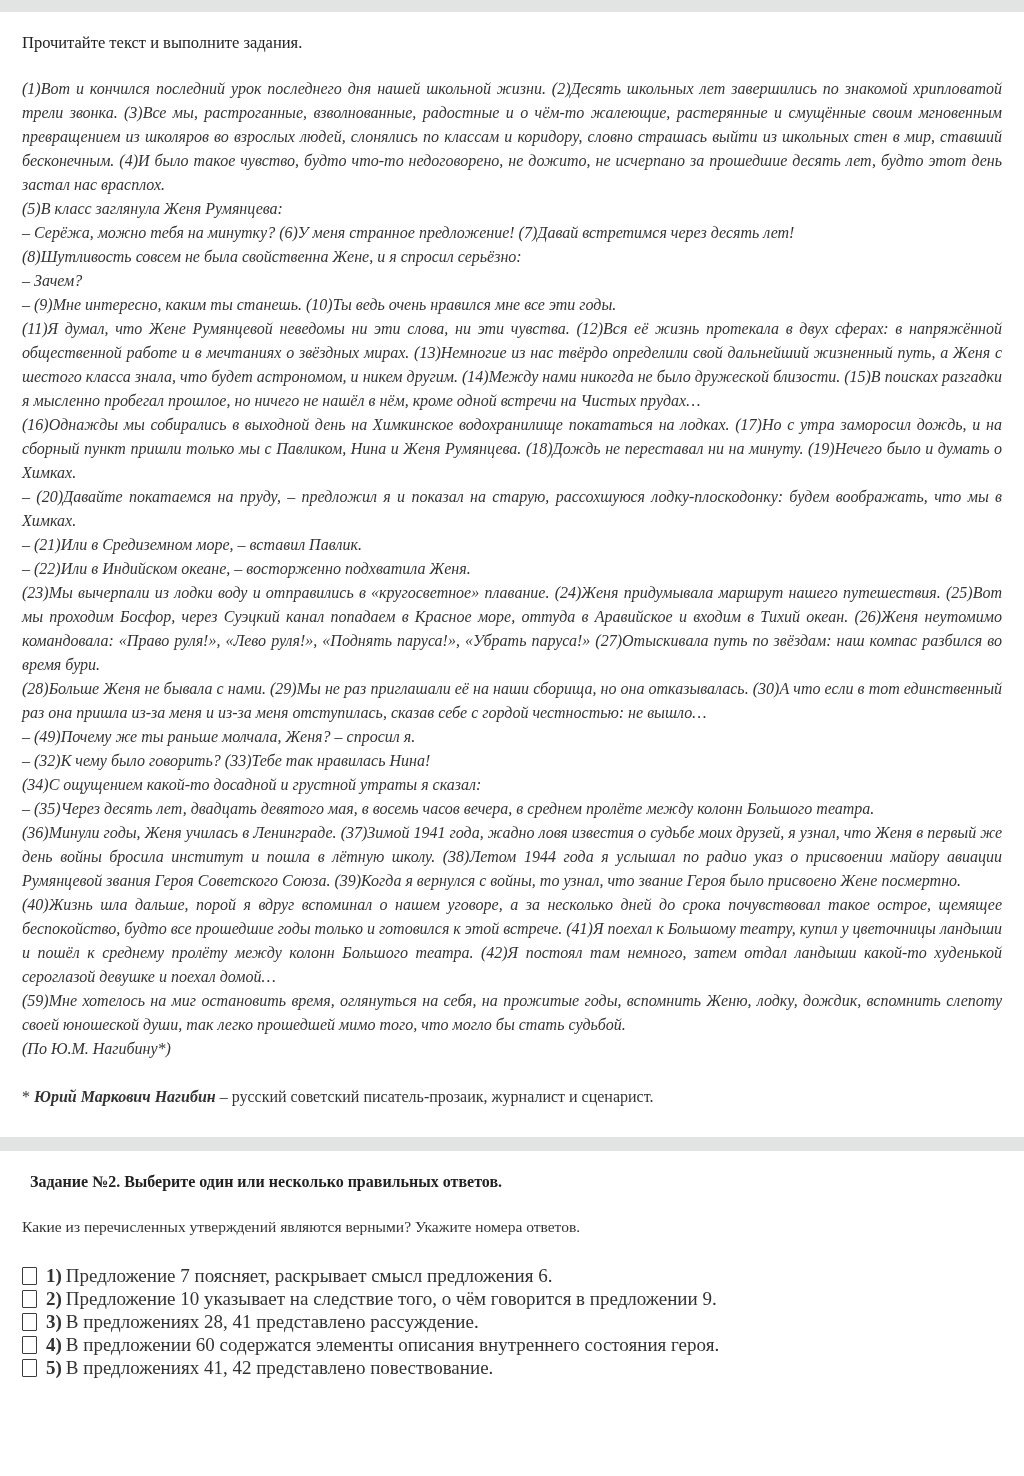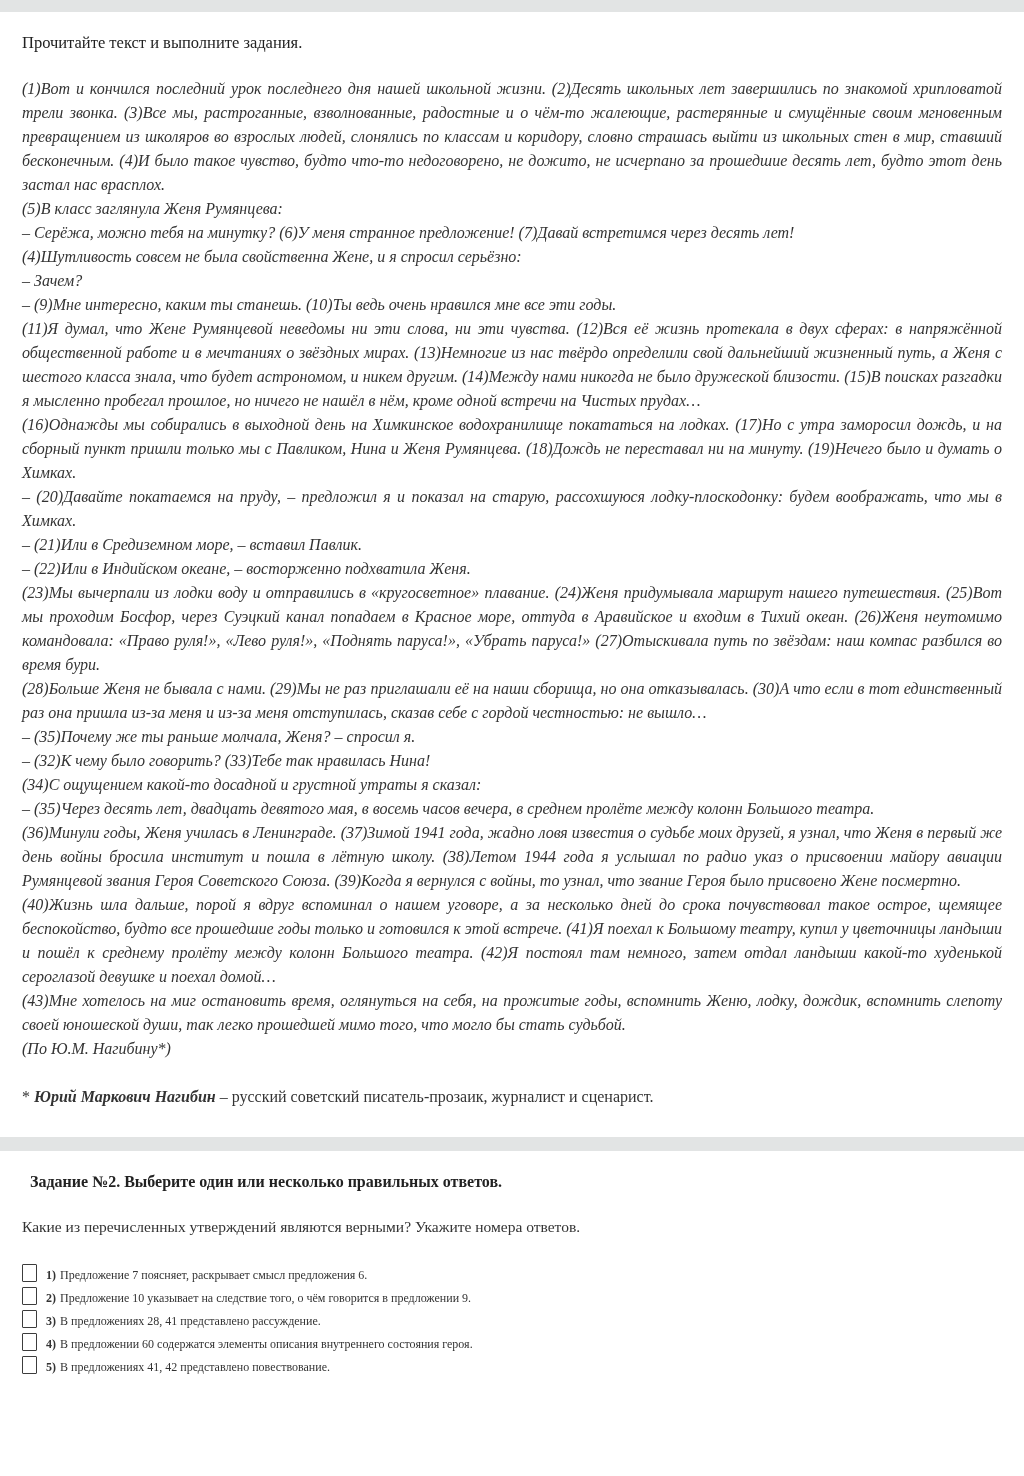--- a/index.html
+++ b/index.html
@@ -59,21 +59,21 @@
   }
   .task-question {
     font-size: 15.5px;
     line-height: 22px;
     margin: 24px 0 0 0;
   }
   .options {
     margin-top: 26px;
   }
   .option {
-    font-size: 12px;
+    font-size: 19px;
     line-height: 23px;
     white-space: normal;
   }
   .checkbox {
     display: inline-block;
     width: 13px;
     height: 16px;
     border: 1.5px solid #3c3c3c;
     border-radius: 1px;
     background: #ffffff;
@@ -90,37 +90,37 @@
 <body>
 
 <div class="band top"></div>
 
 <div class="section">
   <div class="page-title">Прочитайте текст и выполните задания.</div>
   <div class="passage" id="passage">
       <div class="para">(1)Вот и кончился последний урок последнего дня нашей школьной жизни. (2)Десять школьных лет завершились по знакомой хрипловатой трели звонка. (3)Все мы, растроганные, взволнованные, радостные и о чём-то жалеющие, растерянные и смущённые своим мгновенным превращением из школяров во взрослых людей, слонялись по классам и коридору, словно страшась выйти из школьных стен в мир, ставший бесконечным. (4)И было такое чувство, будто что-то недоговорено, не дожито, не исчерпано за прошедшие десять лет, будто этот день застал нас врасплох.</div>
       <div class="para">(5)В класс заглянула Женя Румянцева:</div>
       <div class="para">– Серёжа, можно тебя на минутку? (6)У меня странное предложение! (7)Давай встретимся через десять лет!</div>
-      <div class="para">(4)Шутливость совсем не была свойственна Жене, и я спросил серьёзно:</div>
+      <div class="para">(8)Шутливость совсем не была свойственна Жене, и я спросил серьёзно:</div>
       <div class="para">– Зачем?</div>
       <div class="para">– (9)Мне интересно, каким ты станешь. (10)Ты ведь очень нравился мне все эти годы.</div>
       <div class="para">(11)Я думал, что Жене Румянцевой неведомы ни эти слова, ни эти чувства. (12)Вся её жизнь протекала в двух сферах: в напряжённой общественной работе и в мечтаниях о звёздных мирах. (13)Немногие из нас твёрдо определили свой дальнейший жизненный путь, а Женя с шестого класса знала, что будет астрономом, и никем другим. (14)Между нами никогда не было дружеской близости. (15)В поисках разгадки я мысленно пробегал прошлое, но ничего не нашёл в нём, кроме одной встречи на Чистых прудах…</div>
       <div class="para">(16)Однажды мы собирались в выходной день на Химкинское водохранилище покататься на лодках. (17)Но с утра заморосил дождь, и на сборный пункт пришли только мы с Павликом, Нина и Женя Румянцева. (18)Дождь не переставал ни на минуту. (19)Нечего было и думать о Химках.</div>
       <div class="para">– (20)Давайте покатаемся на пруду, – предложил я и показал на старую, рассохшуюся лодку-плоскодонку: будем воображать, что мы в Химках.</div>
       <div class="para">– (21)Или в Средиземном море, – вставил Павлик.</div>
       <div class="para">– (22)Или в Индийском океане, – восторженно подхватила Женя.</div>
       <div class="para">(23)Мы вычерпали из лодки воду и отправились в «кругосветное» плавание. (24)Женя придумывала маршрут нашего путешествия. (25)Вот мы проходим Босфор, через Суэцкий канал попадаем в Красное море, оттуда в Аравийское и входим в Тихий океан. (26)Женя неутомимо командовала: «Право руля!», «Лево руля!», «Поднять паруса!», «Убрать паруса!» (27)Отыскивала путь по звёздам: наш компас разбился во время бури.</div>
       <div class="para">(28)Больше Женя не бывала с нами. (29)Мы не раз приглашали её на наши сборища, но она отказывалась. (30)А что если в тот единственный раз она пришла из-за меня и из-за меня отступилась, сказав себе с гордой честностью: не вышло…</div>
-      <div class="para">– (35)Почему же ты раньше молчала, Женя? – спросил я.</div>
+      <div class="para">– (49)Почему же ты раньше молчала, Женя? – спросил я.</div>
       <div class="para">– (32)К чему было говорить? (33)Тебе так нравилась Нина!</div>
       <div class="para">(34)С ощущением какой-то досадной и грустной утраты я сказал:</div>
       <div class="para">– (35)Через десять лет, двадцать девятого мая, в восемь часов вечера, в среднем пролёте между колонн Большого театра.</div>
       <div class="para">(36)Минули годы, Женя училась в Ленинграде. (37)Зимой 1941 года, жадно ловя известия о судьбе моих друзей, я узнал, что Женя в первый же день войны бросила институт и пошла в лётную школу. (38)Летом 1944 года я услышал по радио указ о присвоении майору авиации Румянцевой звания Героя Советского Союза. (39)Когда я вернулся с войны, то узнал, что звание Героя было присвоено Жене посмертно.</div>
       <div class="para">(40)Жизнь шла дальше, порой я вдруг вспоминал о нашем уговоре, а за несколько дней до срока почувствовал такое острое, щемящее беспокойство, будто все прошедшие годы только и готовился к этой встрече. (41)Я поехал к Большому театру, купил у цветочницы ландыши и пошёл к среднему пролёту между колонн Большого театра. (42)Я постоял там немного, затем отдал ландыши какой-то худенькой сероглазой девушке и поехал домой…</div>
-      <div class="para">(43)Мне хотелось на миг остановить время, оглянуться на себя, на прожитые годы, вспомнить Женю, лодку, дождик, вспомнить слепоту своей юношеской души, так легко прошедшей мимо того, что могло бы стать судьбой.</div>
+      <div class="para">(59)Мне хотелось на миг остановить время, оглянуться на себя, на прожитые годы, вспомнить Женю, лодку, дождик, вспомнить слепоту своей юношеской души, так легко прошедшей мимо того, что могло бы стать судьбой.</div>
       <div class="para">(По Ю.М. Нагибину*)</div>
     </div>
   <div class="footnote"><span>* </span><span class="author">Юрий Маркович Нагибин</span><span> – русский советский писатель-прозаик, журналист и сценарист.</span></div>
 </div>
 
 <div class="band divider"></div>
 
 <div class="section">
   <div class="task-title">Задание №2. Выберите один или несколько правильных ответов.</div>
   <div class="task-question">Какие из перечисленных утверждений являются верными? Укажите номера ответов.</div>

